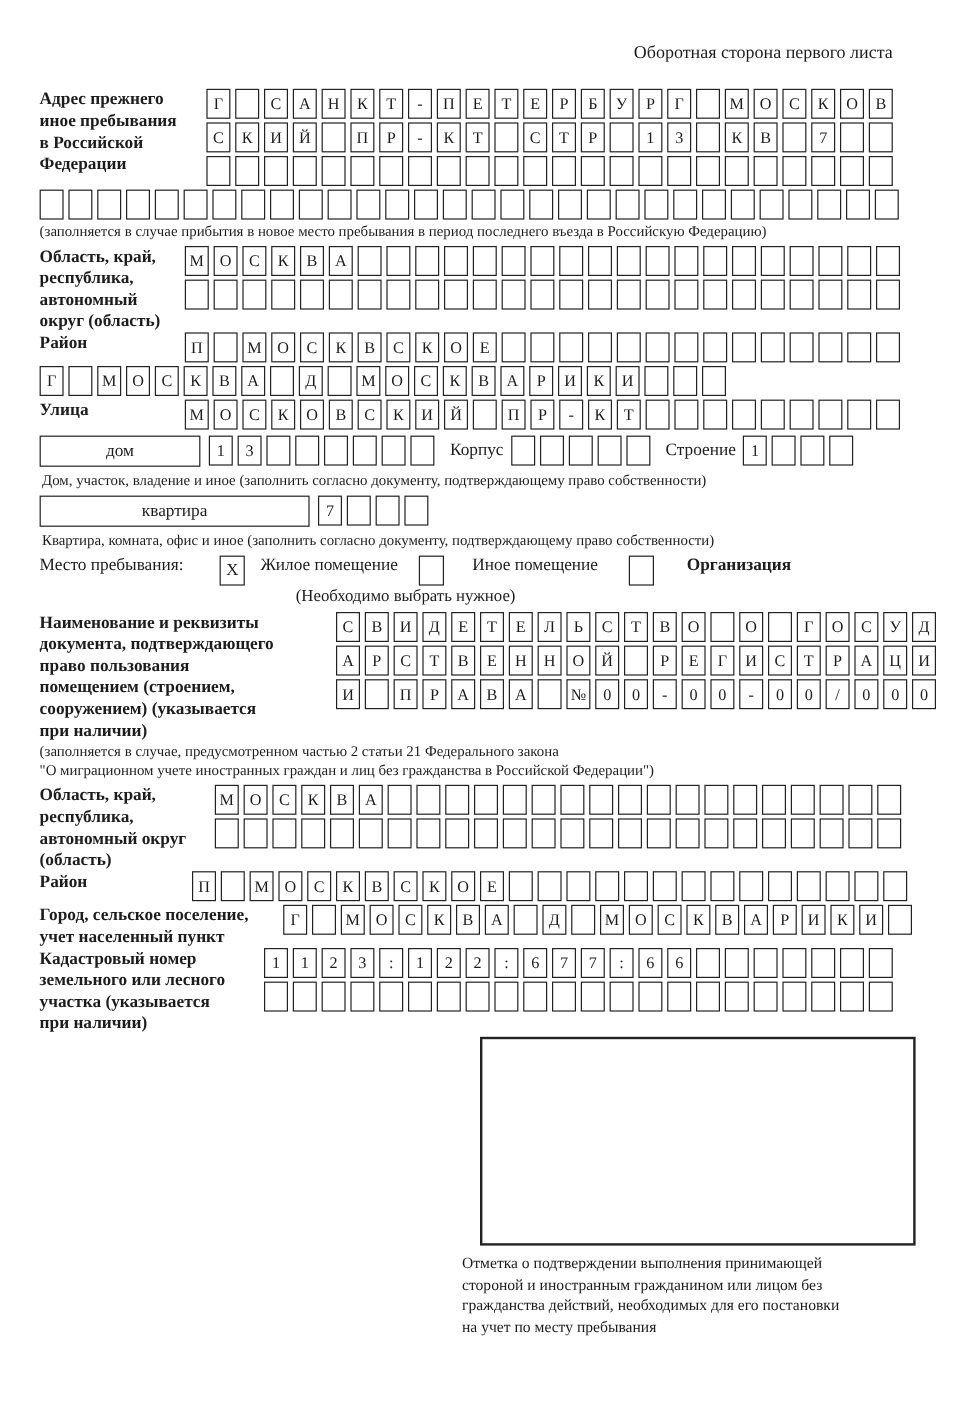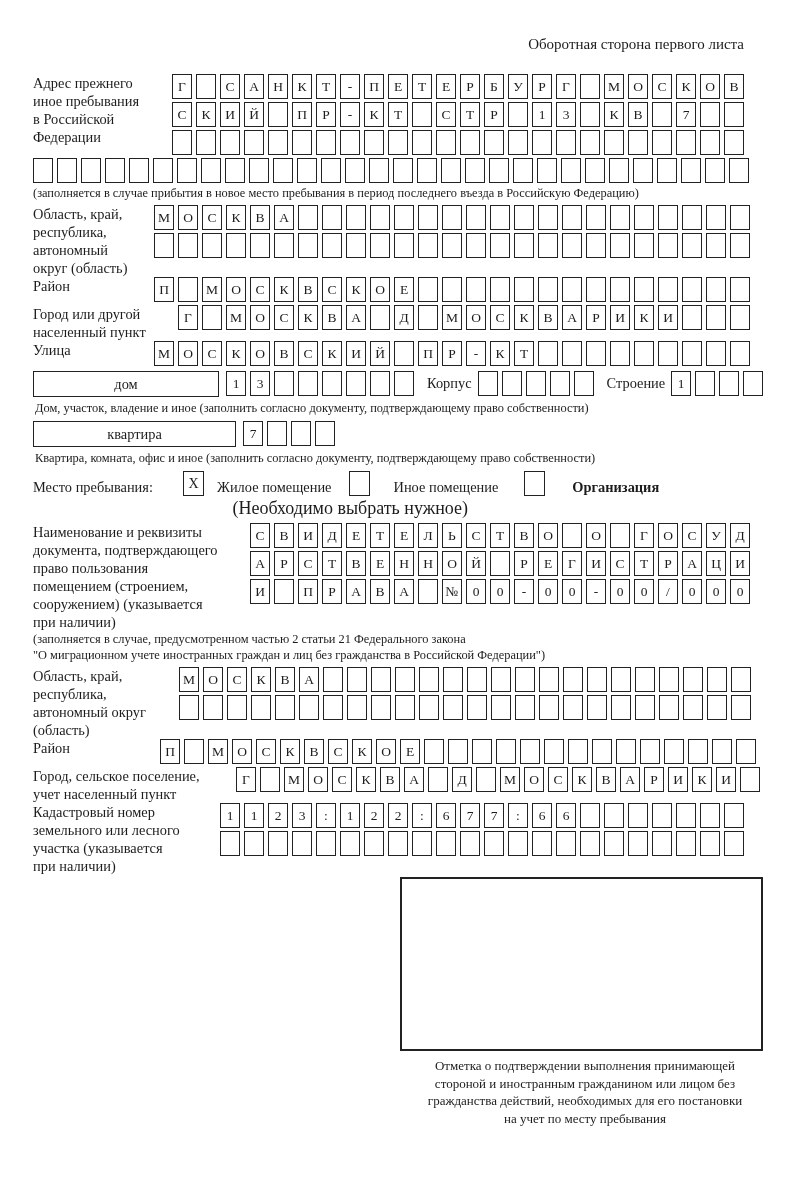--- a/index.html
+++ b/index.html
@@ -1,45 +1,45 @@
 <!DOCTYPE html>
 <html><head>
 <meta charset="utf-8">
 <style>
   html,body{margin:0;padding:0;background:#ffffff;}
   body{width:800px;height:1180px;overflow:hidden;color:#1c1c1c;
        font-family:"Liberation Serif", "DejaVu Serif", serif;}
   .page{padding:20px 32px 0 33px;}
   .header-note{text-align:right;font-size:15px;padding-right:24px;margin-bottom:21px;margin-top:16px;}
   .form-row{display:flex;align-items:flex-start;}
-  .label{font-size:14.4px;line-height:18px;flex:none;}
+  .label{font-size:14.4px;line-height:18px;flex:none;font-weight:bold;}
   .w139{width:139px}.w121{width:121px}.w145{width:145px}.w217{width:217px}
   .w146{width:146px}.w127{width:127px}.w203{width:203px}.w187{width:187px}
   .grid-row{display:flex;margin-bottom:3px;height:25px;}
   .cbox{flex:none;width:20px;height:25px;margin-right:4px;border:1.8px solid #222;
         box-sizing:border-box;display:inline-flex;align-items:center;justify-content:center;
         font-size:13.5px;background:#fff;}
   .caption-c{font-size:12.4px;line-height:15px;margin:1px 0 4px;}
   .caption-l{font-size:12.4px;line-height:15px;margin:1px 0 5px 2px;}
   .sec-title{text-align:center;font-weight:bold;font-size:15.2px;margin:5px 0 7px;}
   .house-row{display:flex;align-items:flex-start;margin:2px 0 2px;}
   .big-cell{flex:none;border:1.8px solid #222;height:26px;box-sizing:border-box;
         display:flex;align-items:center;justify-content:center;font-size:14.4px;}
-  .cell-dom{width:186px;margin-right:7px;}
-  .cell-kv{width:203px;margin-right:7px;}
+  .cell-dom{width:134px;margin-right:7px;}
+  .cell-kv{width:225px;margin-right:7px;}
   .inline-label{font-size:14.4px;margin:4px 6px 0 9px;flex:none;}
-  .stay-row{display:flex;align-items:flex-end;margin-top:3px;font-size:14.4px;}
+  .stay-row{display:flex;align-items:flex-start;margin-top:3px;font-size:14.4px;}
   .chk{flex:none;width:21px;height:25px;border:1.8px solid #222;box-sizing:border-box;
         display:flex;align-items:center;justify-content:center;font-size:14px;}
-  .stay-note{margin:2px 0 4px 175px;width:260px;text-align:right;font-size:18px;}
-  .mt4{margin-top:4px;}
+  .stay-note{margin:2px 0 4px 175px;width:260px;text-align:center;font-size:14px;}
+  .mt4{margin-top:4px;gap:30px;}
   .actual-title{text-align:center;font-weight:bold;font-size:15.2px;margin:11px 0 6px;}
   .stamp-box{margin-left:367px;margin-top:2px;width:363px;height:174px;
         border:2px solid #222;box-sizing:border-box;}
-  .stamp-caption{margin-left:352px;width:400px;text-align:center;font-size:13px;
+  .stamp-caption{margin-left:352px;width:400px;font-size:13px;
         line-height:17.5px;margin-top:6px;}
 </style>
 </head>
 <body>
 
 <div class="page">
 
   <div class="header-note">Оборотная сторона первого листа</div>
 
   <div class="form-row">
@@ -255,24 +255,20 @@
         <span class="cbox"></span>
         <span class="cbox"></span>
         <span class="cbox"></span>
         <span class="cbox"></span>
         <span class="cbox"></span>
         <span class="cbox"></span>
       </div>
   </div>
 
   <div class="form-row">
-    <div class="label w145">
-      <div>Город или другой</div>
-      <div>населенный пункт</div>
-    </div>
     <div class="grid-row">
         <span class="cbox">Г</span>
         <span class="cbox"></span>
         <span class="cbox">М</span>
         <span class="cbox">О</span>
         <span class="cbox">С</span>
         <span class="cbox">К</span>
         <span class="cbox">В</span>
         <span class="cbox">А</span>
         <span class="cbox"></span>

